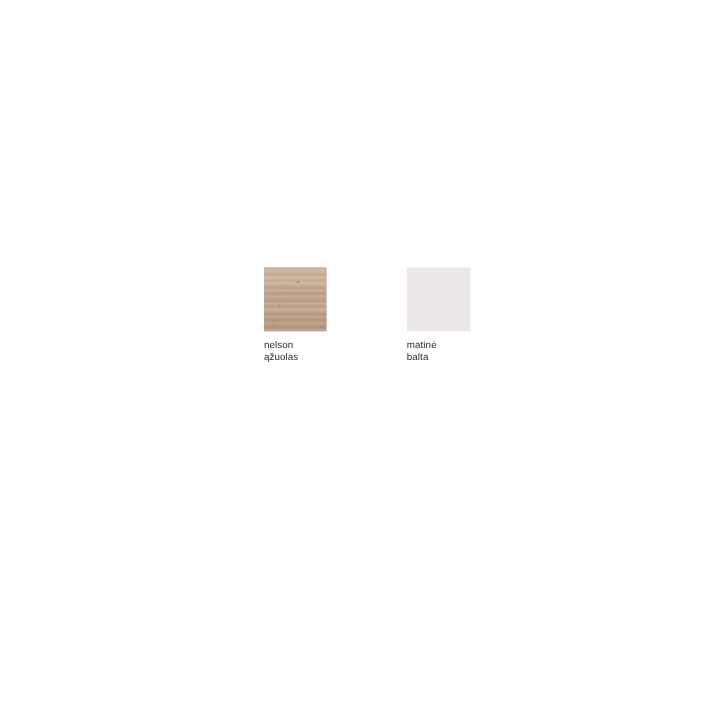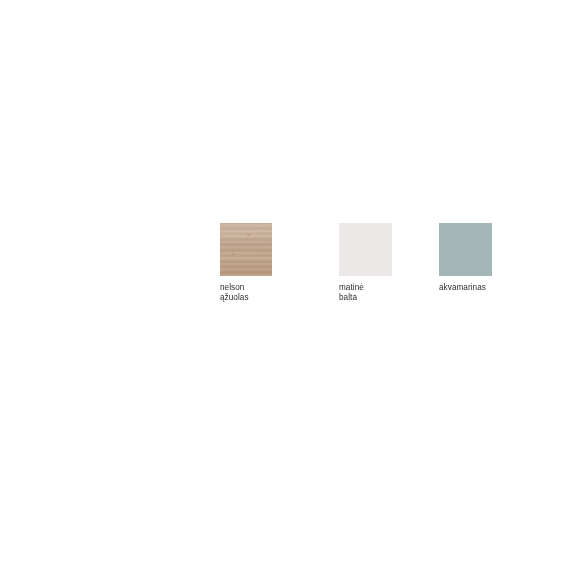--- a/index.html
+++ b/index.html
@@ -120,20 +120,16 @@
       <span class="swatch-label">nelson
 ąžuolas</span>
     </div>
 
     <div class="swatch-item col-1">
       <span class="swatch-chip chip-white"></span>
       <span class="swatch-label">matinė
 balta</span>
     </div>
 
-    <div class="swatch-item col-2">
-      <span class="swatch-chip chip-aqua"></span>
-      <span class="swatch-label">akvamarinas</span>
-    </div>
 
   </div>
 
 </div>
 
 </body></html>

